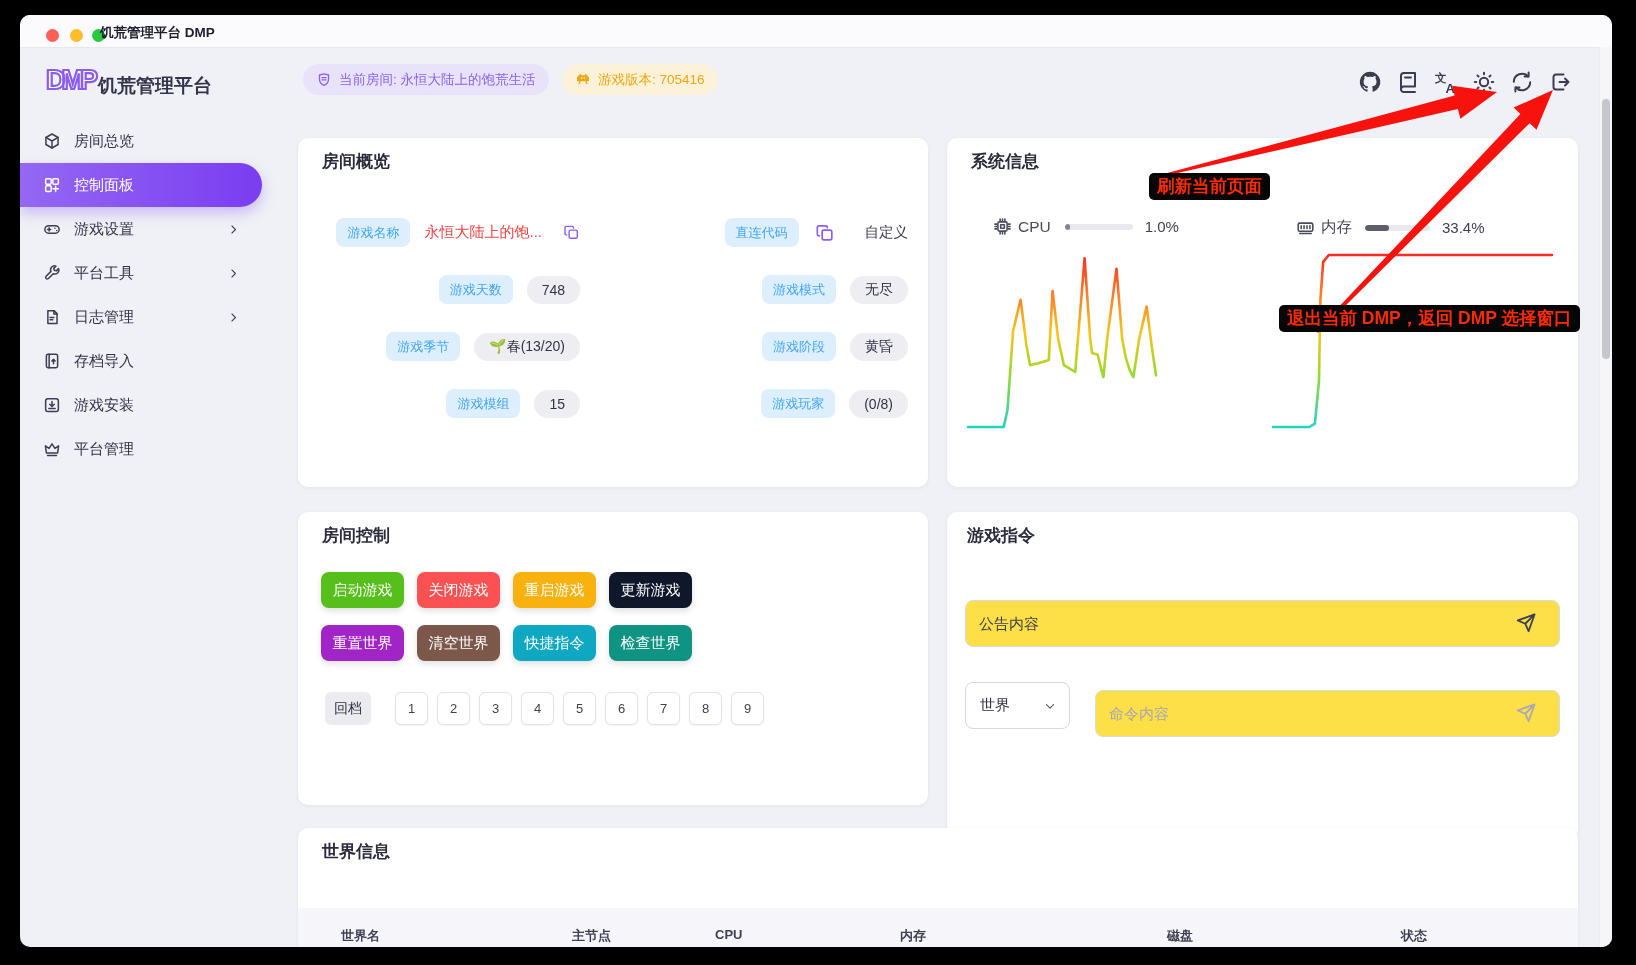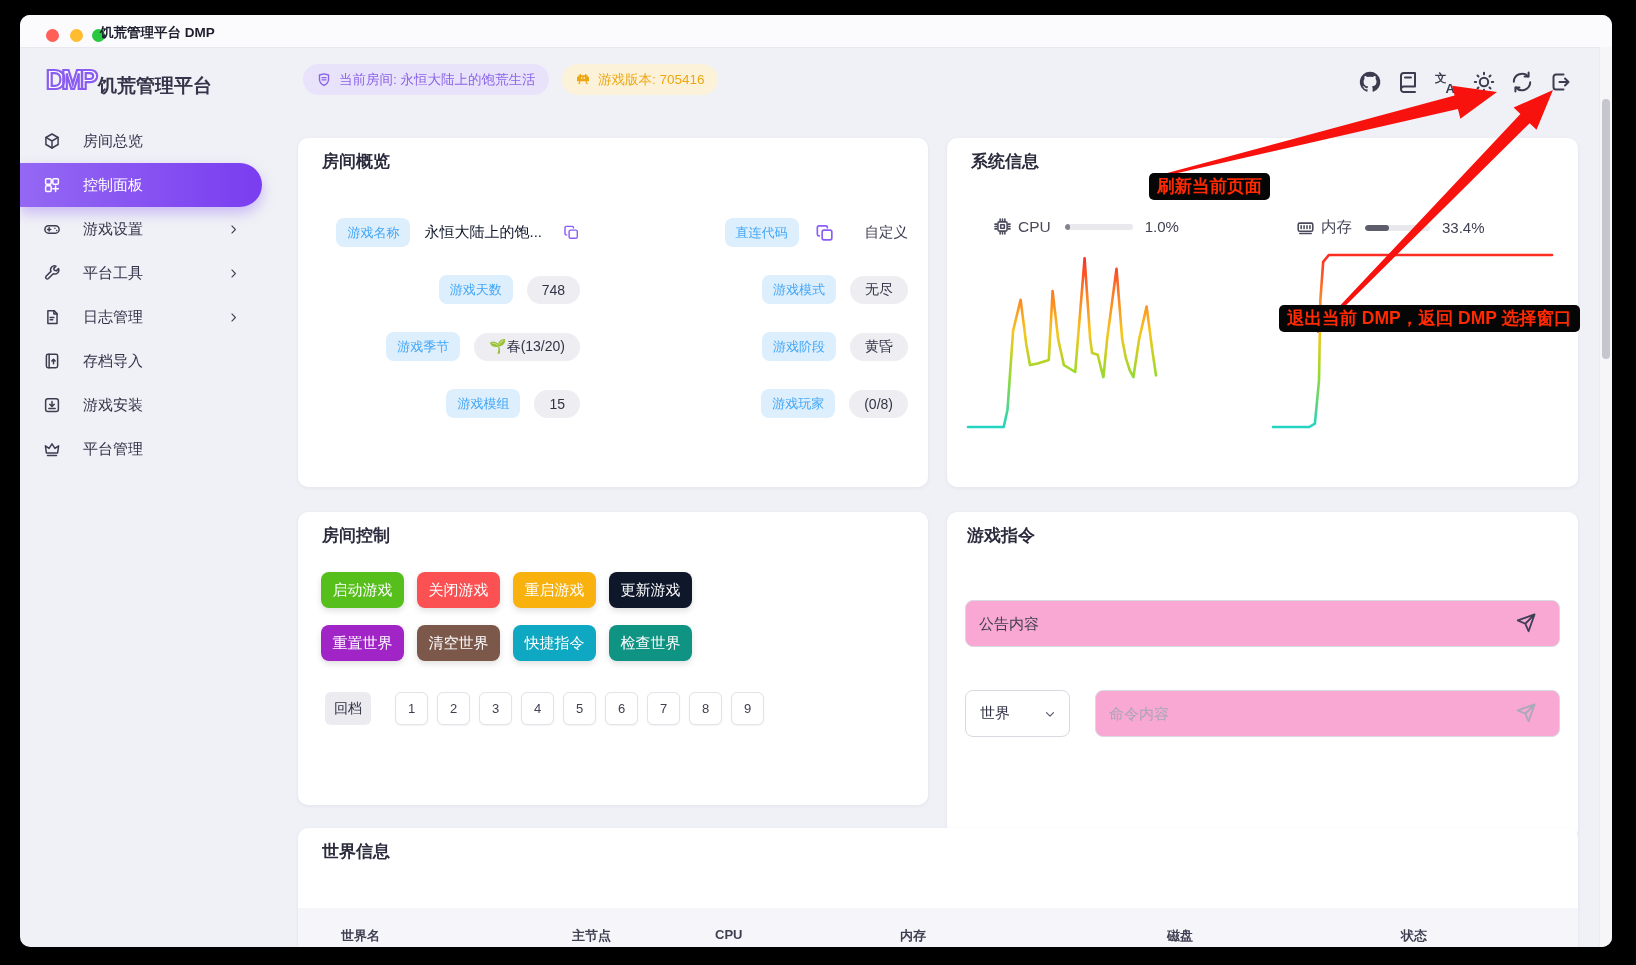--- a/index.html
+++ b/index.html
@@ -20,38 +20,38 @@
   .badge{position:absolute;top:49px;height:31px;border-radius:16px;display:flex;align-items:center;gap:7px;padding:0 13px;box-sizing:border-box;font-size:13.5px;font-weight:500;}
   #room-badge{left:283px;background:#e9e2fb;color:#8a64e8;}
   #version-badge{left:542px;background:#fcf2d9;color:#eda712;}
   #hdr-icons{position:absolute;left:1338px;top:55px;display:flex;gap:14px;}
   .icon-btn{width:24px;height:24px;color:#3c3c50;cursor:pointer;background:none;border:none;padding:0;}
   
   .icon{display:inline-block;flex:none;}
   .icon svg{width:100%;height:100%;display:block;fill:none;stroke:currentColor;stroke-width:2;stroke-linecap:round;stroke-linejoin:round;}
   
   #nav{position:absolute;left:0;top:104px;width:242px;}
-  .nav-item{position:relative;height:44px;display:flex;align-items:center;gap:22px;padding-left:23px;color:#33334a;font-size:15px;font-weight:500;cursor:pointer;}
+  .nav-item{position:relative;height:44px;display:flex;align-items:center;gap:13px;padding-left:23px;color:#33334a;font-size:15px;font-weight:500;cursor:pointer;}
   .nav-item .nav-ic{width:18px;height:18px;color:#3d3d52;}
   .nav-item.active{background:linear-gradient(90deg,#9468f3 0%,#7a3df0 100%);border-radius:0 22px 22px 0;color:#fff;box-shadow:0 6px 14px rgba(130,80,240,.35);}
   .nav-item.active .nav-ic{color:#fff;}
   .nav-chev{position:absolute;right:22px;width:13px;height:13px;color:#3d3d52;}
   
   .card{position:absolute;background:#fff;border-radius:10px;box-shadow:0 1px 4px rgba(40,40,80,.06);}
   #card-overview{left:278px;top:123px;width:630px;height:349px;}
   #card-system{left:927px;top:123px;width:631px;height:349px;}
   #card-control{left:278px;top:497px;width:630px;height:293px;}
   #card-command{left:927px;top:497px;width:631px;height:328px;}
   #card-world{left:278px;top:813px;width:1280px;height:200px;}
   .card-title{position:absolute;left:24px;top:12px;font-size:17px;font-weight:700;color:#2b2b3d;}
   
   #fields{position:absolute;left:19px;top:80px;right:20px;display:grid;grid-template-columns:263px 1fr;grid-auto-rows:29px;row-gap:28px;}
   .field{display:flex;align-items:center;gap:14px;justify-content:flex-end;}
   .flabel{display:inline-flex;align-items:center;height:29px;padding:0 11px;border-radius:8px;background:#ddeefc;color:#43a7f7;font-size:13px;font-weight:500;flex:none;}
-  .fname{color:#0f172a;font-size:15px;font-weight:500;}
+  .fname{color:#ef4444;font-size:15px;font-weight:500;}
   .copy-ic{width:17px;height:17px;color:#8b5cf6;margin-left:7px;cursor:pointer;}
   .copy-ic.big{width:20px;height:20px;margin-left:2px;}
   .fcode{color:#3c3c50;font-size:14.5px;margin-left:16px;}
   .pill{display:inline-flex;align-items:center;height:28px;padding:0 15px;border-radius:14px;background:#ededf2;color:#333347;font-size:14px;}
   
   .sysrow{position:absolute;top:79px;display:flex;align-items:center;}
   .sys-ic{width:19px;height:19px;color:#4a4a5c;}
   .sys-label{font-size:15.5px;color:#4a4a5c;margin-left:6px;}
   .track{height:6px;border-radius:3px;background:#e8e8ed;position:relative;overflow:hidden;}
   .track .fill{position:absolute;left:0;top:0;bottom:0;border-radius:3px;background:#83838f;}
@@ -60,26 +60,26 @@
   
   #btn-rows{position:absolute;left:23px;top:60px;}
   .btn-row{display:flex;gap:13px;}
   .btn-row+.btn-row{margin-top:17px;}
   .gbtn{height:36px;padding:0 11.5px;border:none;border-radius:8px;color:#fff;font-size:15px;font-weight:500;font-family:inherit;cursor:pointer;box-shadow:0 3px 6px rgba(0,0,0,.12);}
   #slots-row{position:absolute;left:27px;top:180px;display:flex;align-items:center;}
   #rollback-btn{height:33px;width:46px;border:none;border-radius:6px;background:#ebebf0;color:#2f2f42;font-size:14px;font-family:inherit;cursor:pointer;margin-right:24px;}
   #slot-btns{display:flex;gap:9px;}
   .slot{width:33px;height:33px;border:1px solid #e2e2e8;border-radius:6px;background:#fff;color:#3f3f52;font-size:13px;font-family:inherit;cursor:pointer;box-shadow:0 1px 2px rgba(0,0,0,.05);box-sizing:border-box;}
   
-  .cmd-input{position:absolute;box-sizing:border-box;border:1px solid #d9d9e1;border-radius:8px;background:#f9a8d4;font-size:15px;font-family:inherit;padding:0 40px 0 13px;color:#3e3e52;outline:none;}
+  .cmd-input{position:absolute;box-sizing:border-box;border:1px solid #d9d9e1;border-radius:8px;background:#fde047;font-size:15px;font-family:inherit;padding:0 40px 0 13px;color:#3e3e52;outline:none;}
   #announce-input{left:18px;top:88px;width:595px;height:47px;}
   #announce-input::placeholder{color:#3e3e52;opacity:1;}
   #command-input{left:148px;top:178px;width:465px;height:47px;}
   #command-input::placeholder{color:#a6a6b4;opacity:1;}
-  #world-select{position:absolute;left:18px;top:178px;width:105px;height:47px;box-sizing:border-box;border:1px solid #d9d9e1;border-radius:8px;background:#fff;display:flex;align-items:center;padding:0 12px 0 14px;cursor:pointer;}
+  #world-select{position:absolute;left:18px;top:170px;width:105px;height:47px;box-sizing:border-box;border:1px solid #d9d9e1;border-radius:8px;background:#fff;display:flex;align-items:center;padding:0 12px 0 14px;cursor:pointer;}
   #world-select .wtxt{font-size:15px;color:#2f2f42;flex:1;}
   #world-select .wchev{width:14px;height:14px;color:#5a5a6e;}
   .send-btn{position:absolute;width:22px;height:22px;background:none;border:none;padding:0;cursor:pointer;}
   #send-announce{left:568px;top:100px;color:#3f3f55;}
   #send-command{left:568px;top:190px;color:#a9a9b8;}
   
   #table-head{position:absolute;left:0;right:0;top:80px;height:72px;background:#f6f6fa;}
   .thcol{position:absolute;top:19px;font-size:13px;font-weight:600;color:#3f3f52;}
   
   #scroll-track{position:absolute;right:0;top:32px;bottom:0;width:12px;background:#f6f6f9;border-left:1px solid #ececf0;}

